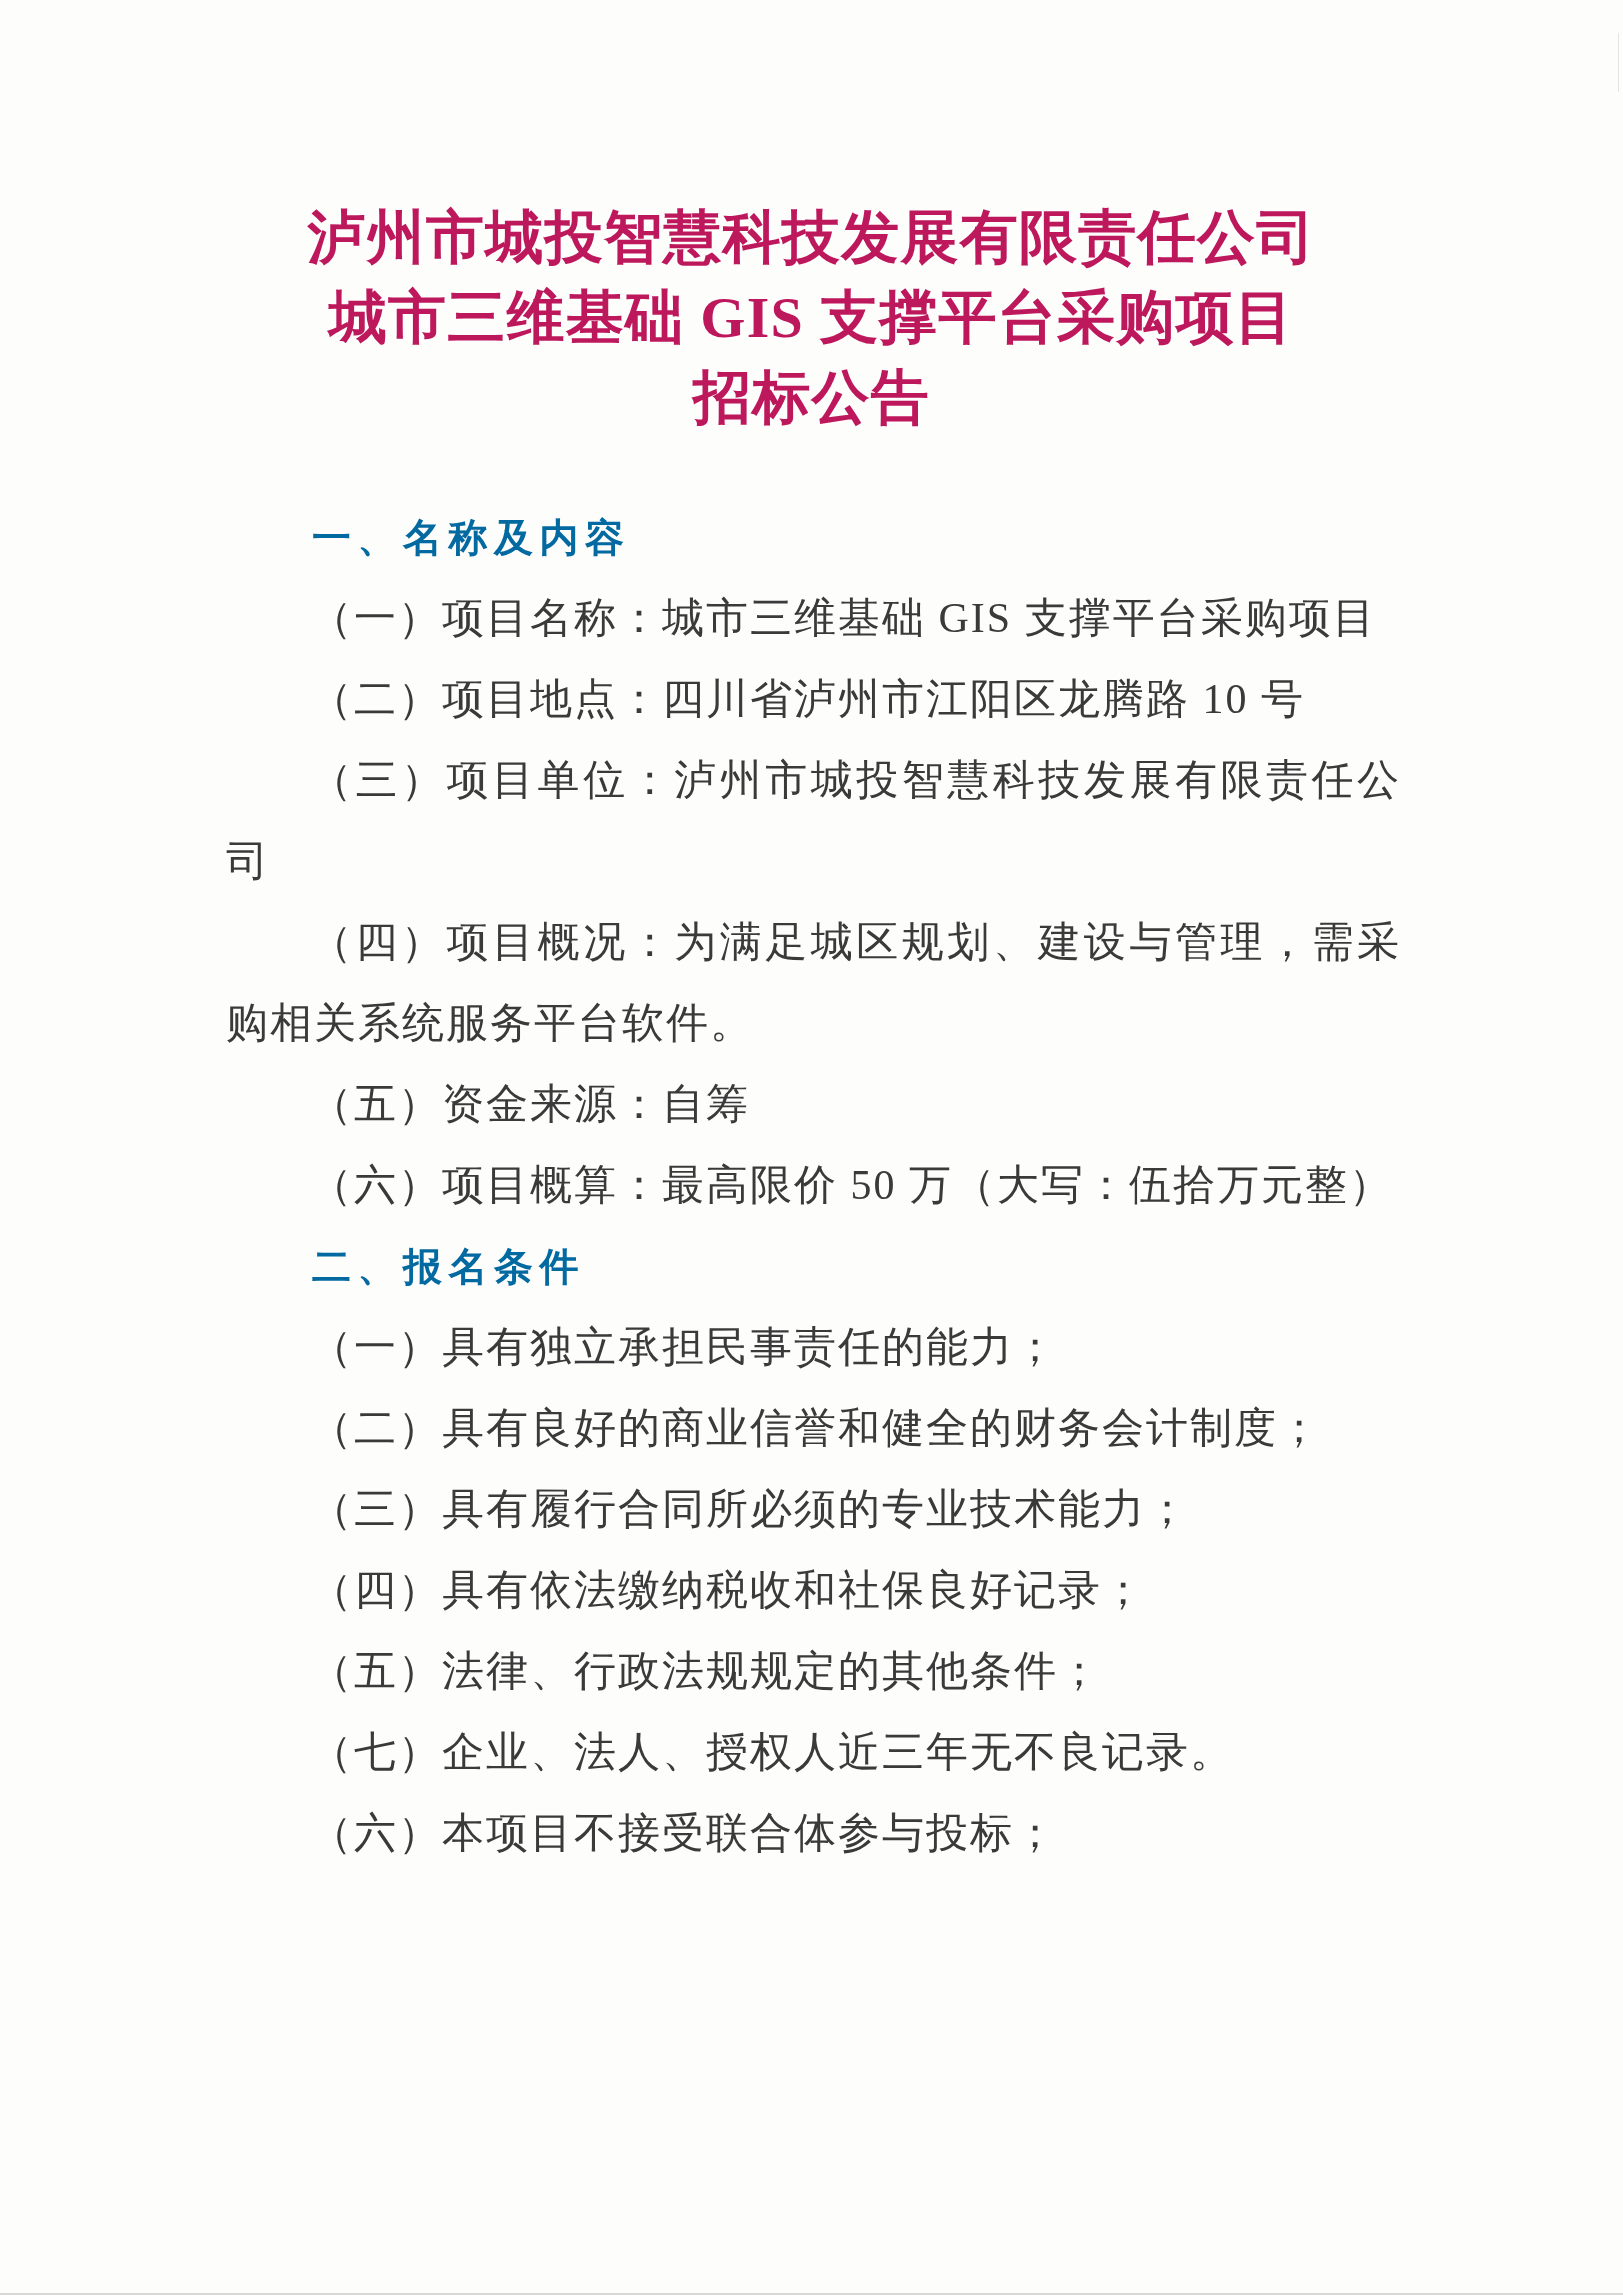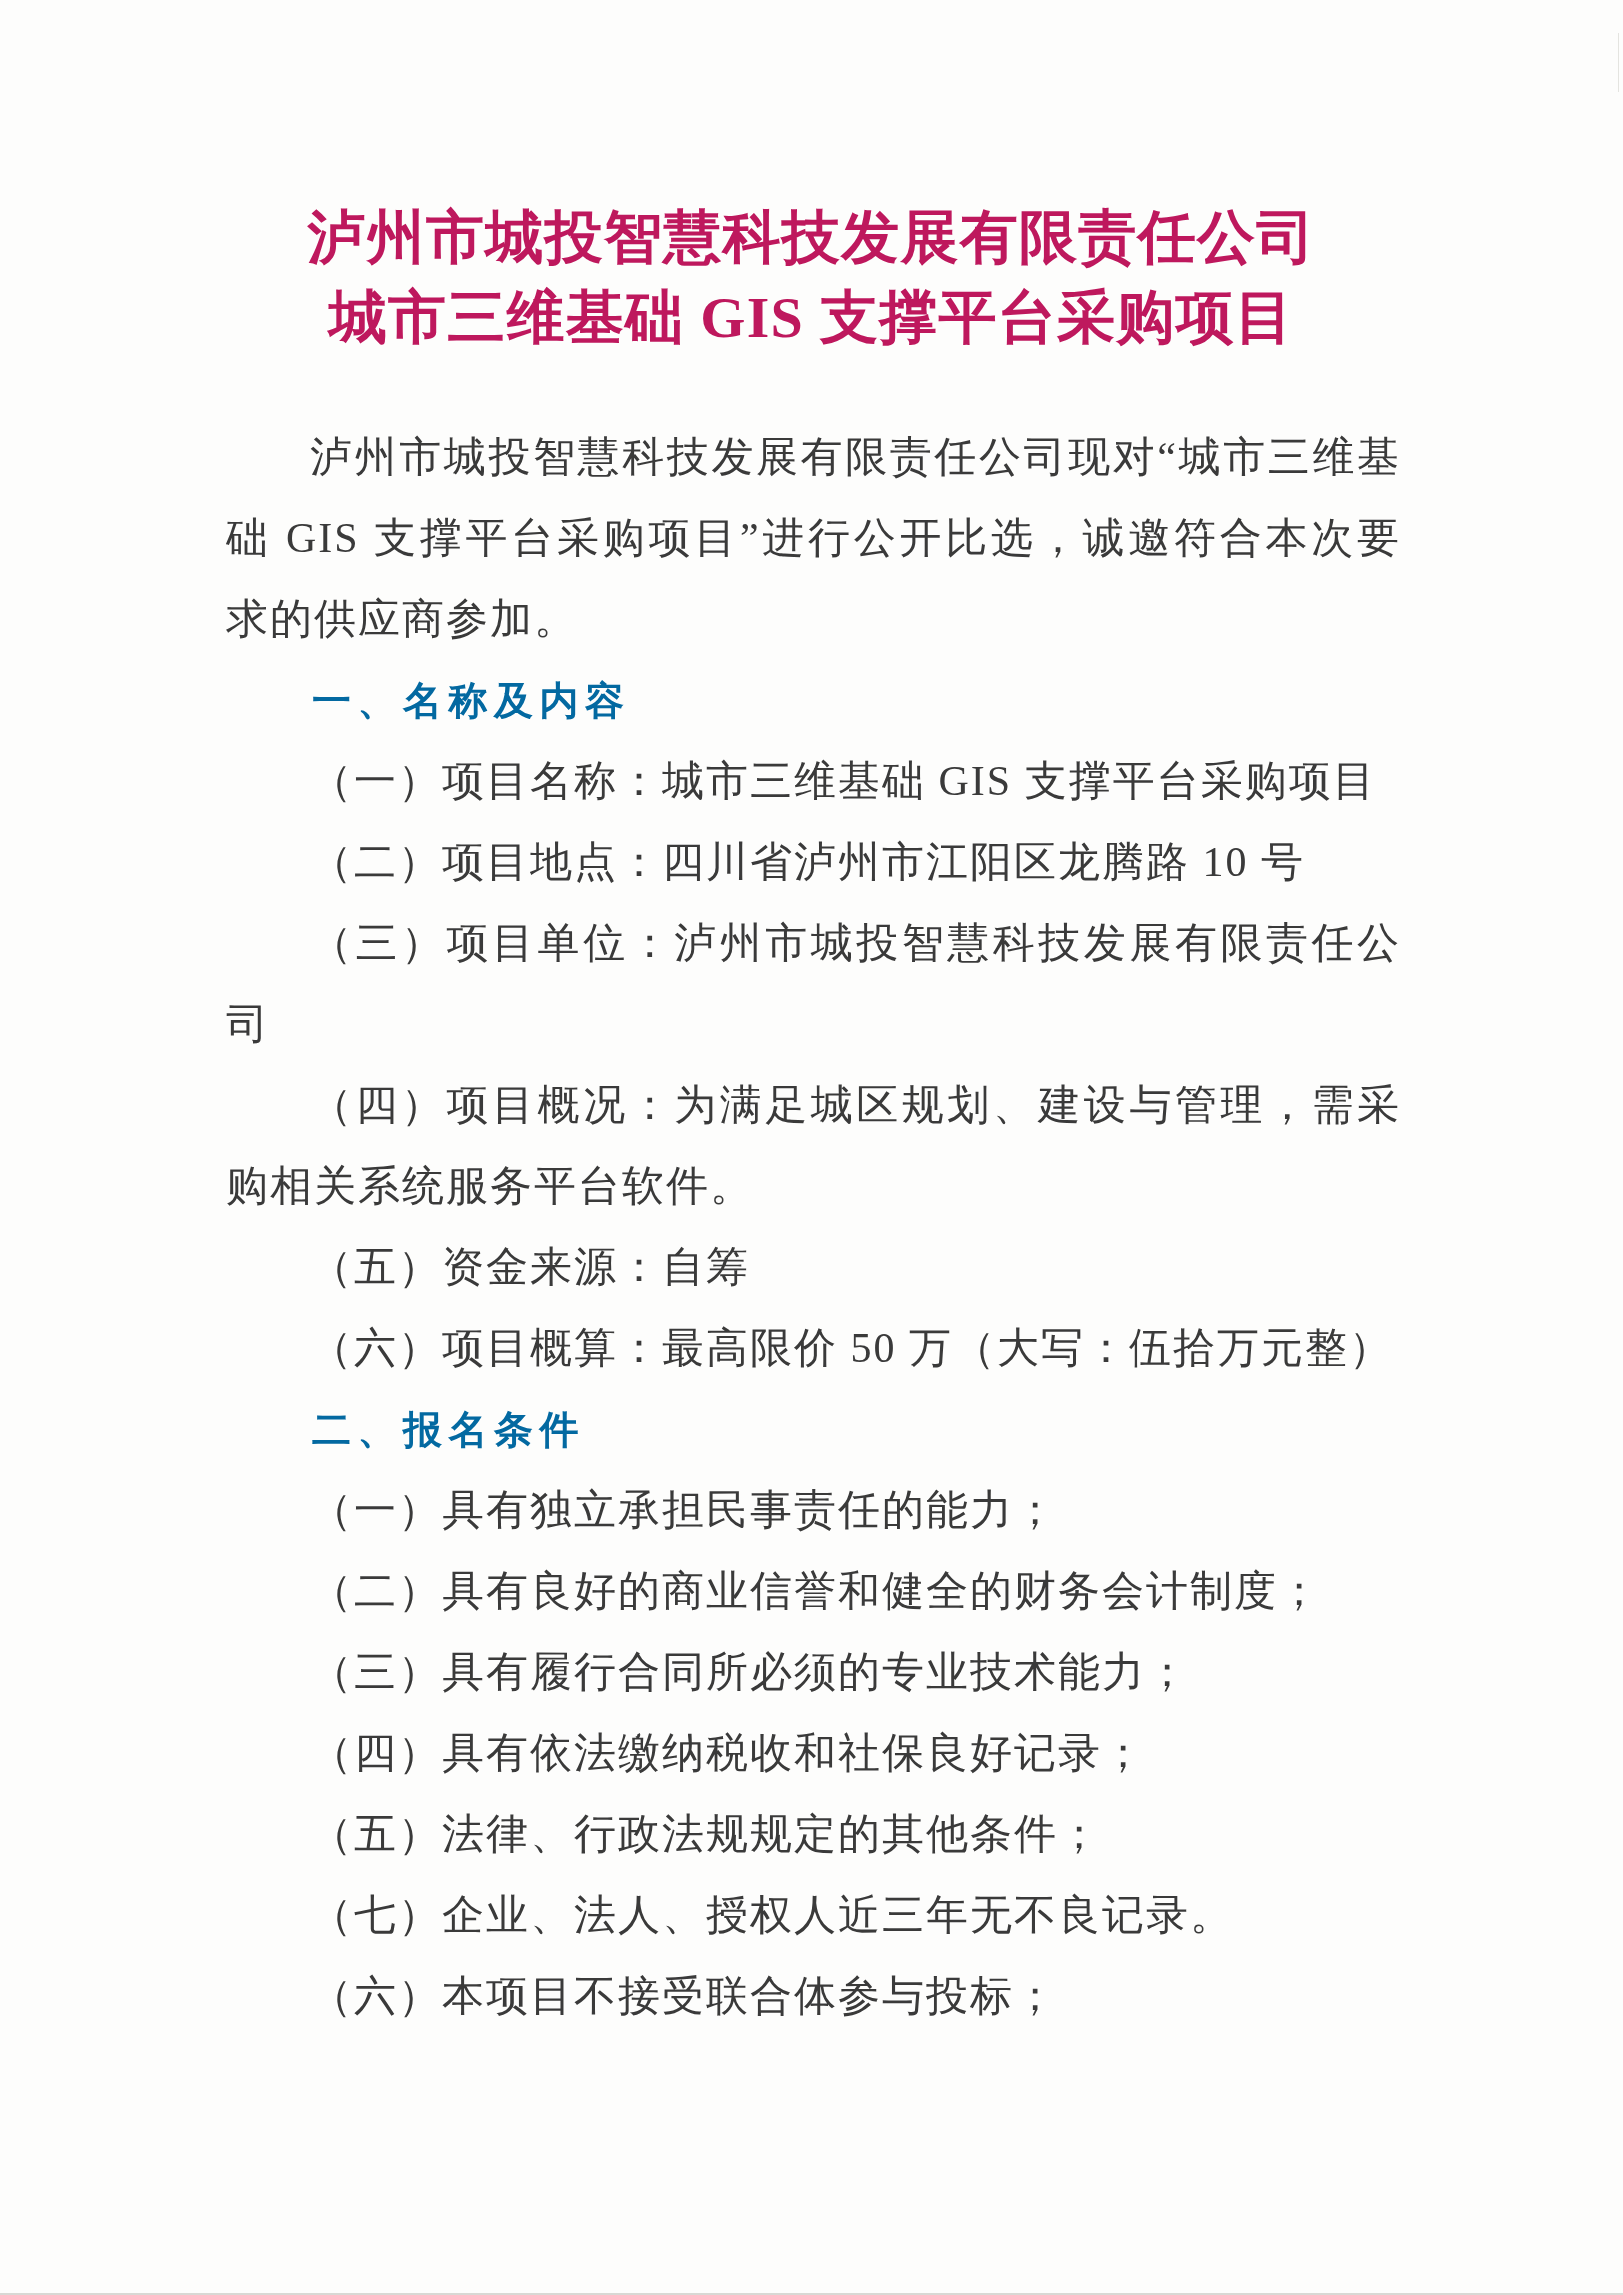--- a/index.html
+++ b/index.html
@@ -69,25 +69,25 @@
   }
 </style>
 </head>
 <body>
 
 <div class="page">
 
   <header class="title-block">
     <div>泸州市城投智慧科技发展有限责任公司</div>
     <div>城市三维基础 GIS 支撑平台采购项目</div>
+    <div>招标公告</div>
   </header>
 
   <main class="content">
 
-    <p>泸州市城投智慧科技发展有限责任公司现对“城市三维基础 GIS 支撑平台采购项目”进行公开比选，诚邀符合本次要求的供应商参加。</p>
 
     <h2 class="sec-heading">一、名称及内容</h2>
 
     <p>（一）项目名称：城市三维基础 GIS 支撑平台采购项目</p>
     <p>（二）项目地点：四川省泸州市江阳区龙腾路 10 号</p>
     <p>（三）项目单位：泸州市城投智慧科技发展有限责任公司</p>
     <p>（四）项目概况：为满足城区规划、建设与管理，需采购相关系统服务平台软件。</p>
     <p>（五）资金来源：自筹</p>
     <p>（六）项目概算：最高限价 50 万（大写：伍拾万元整）</p>
 

